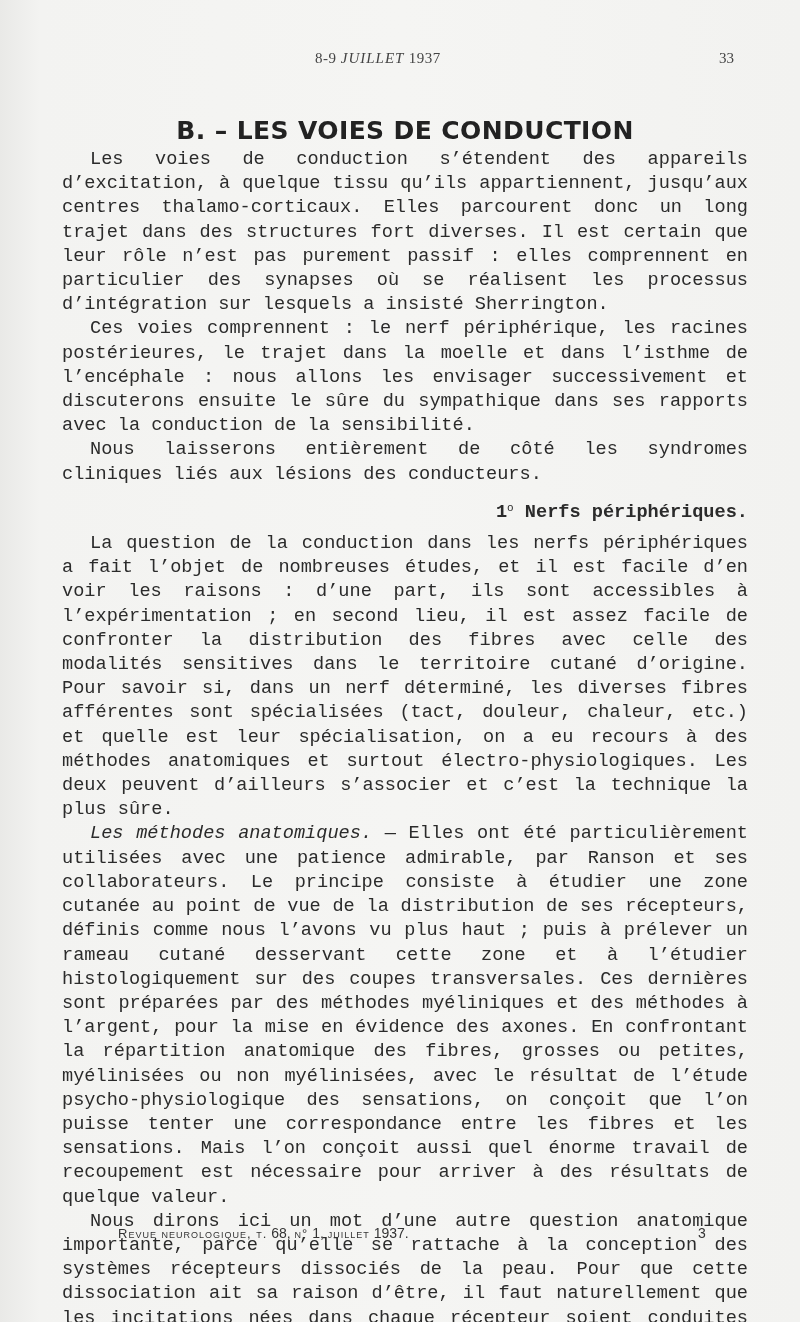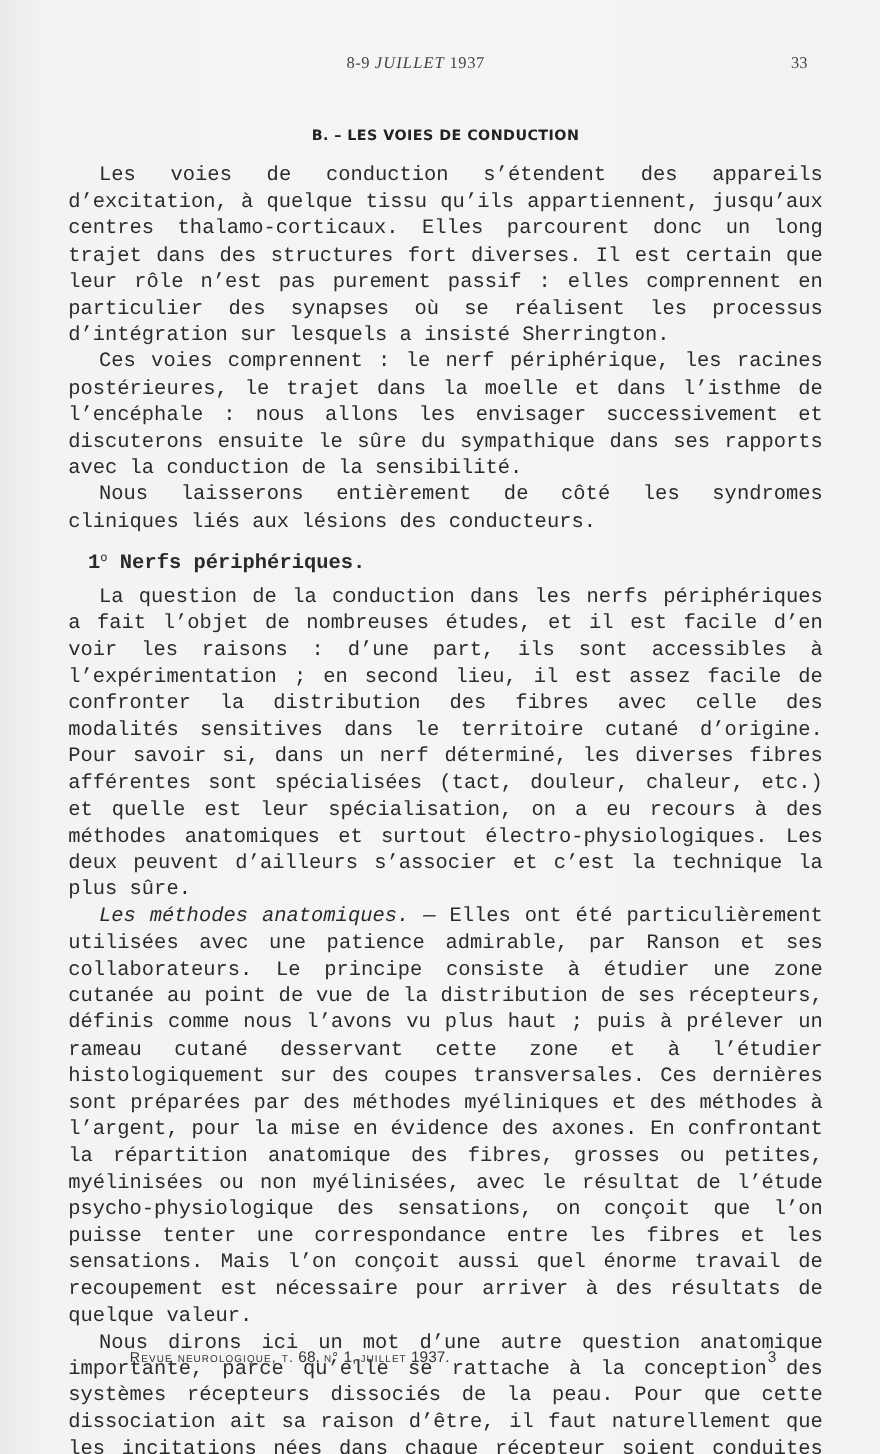--- a/index.html
+++ b/index.html
@@ -17,31 +17,31 @@
   .running-head {
     position: absolute; top: 50px; left: 0; width: 800px; height: 22px;
     font-family: "Liberation Serif", serif; font-size: 15px; color: #444;
   }
   .running-head .date { position: absolute; left: 315px; letter-spacing: 0.5px; }
   .running-head .date i { font-style: italic; letter-spacing: 1px; }
   .running-head .pno { position: absolute; left: 719px; }
   .section-title {
     position: absolute; top: 116px; left: 0; width: 800px; text-align: center;
     font-family: "DejaVu Sans", "Liberation Sans", sans-serif; font-weight: bold;
-    font-size: 13px; letter-spacing: 0.4px; color: #222;
+    font-size: 25px; letter-spacing: 0.4px; color: #222;
     padding-left: 10px; box-sizing: border-box;
   }
   .body-text {
     position: absolute; left: 62px; width: 686px; top: 148px;
     font-family: Liberation Mono, monospace; font-size: 18.6px; line-height: 24.2px;
     text-align: justify; color: #2b2b2b;
   }
   .body-text p { margin: 0; text-indent: 28px; }
   .subhead {
-    text-align: left; font-weight: bold; font-size: 18.6px;
+    text-align: right; font-weight: bold; font-size: 18.6px;
     margin: 9px 0 7px 0; text-indent: 0; padding-left: 18px;
   }
   .subhead sup { font-size: 11px; font-weight: normal; vertical-align: 6px; }
   .foot {
     position: absolute; top: 1225px; left: 118px; width: 600px;
     font-family: Liberation Sans, sans-serif; font-size: 14px; color: #333;
   }
   .foot .sc { font-variant: small-caps; letter-spacing: 1px; font-size: 13px; }
   .foot .pg { position: absolute; left: 580px; top: 0; }
   em.it { font-style: italic; }

